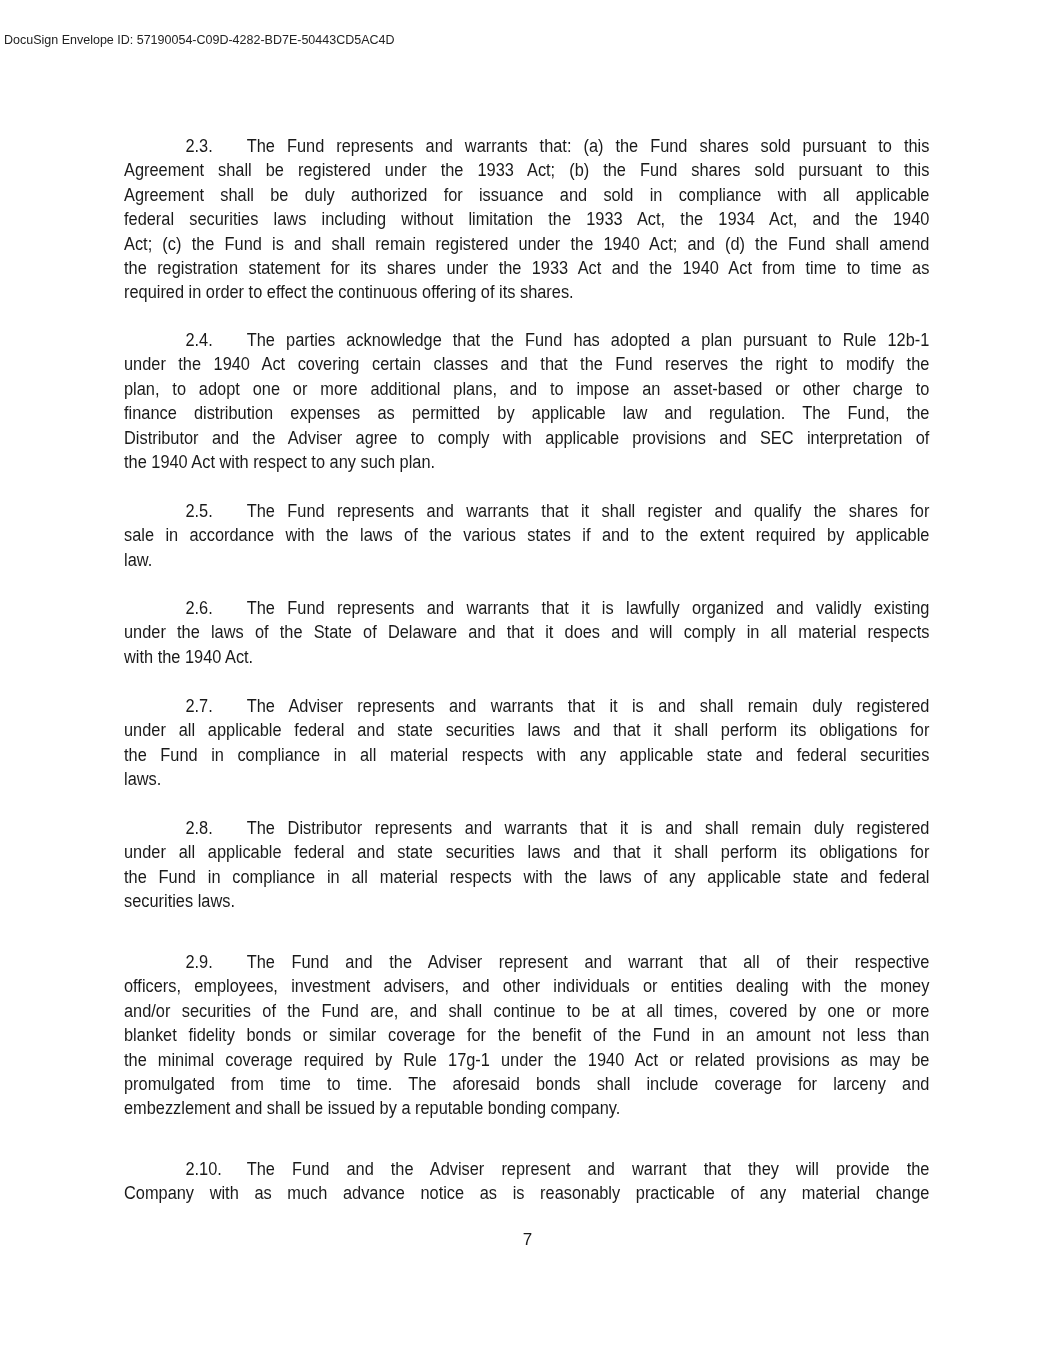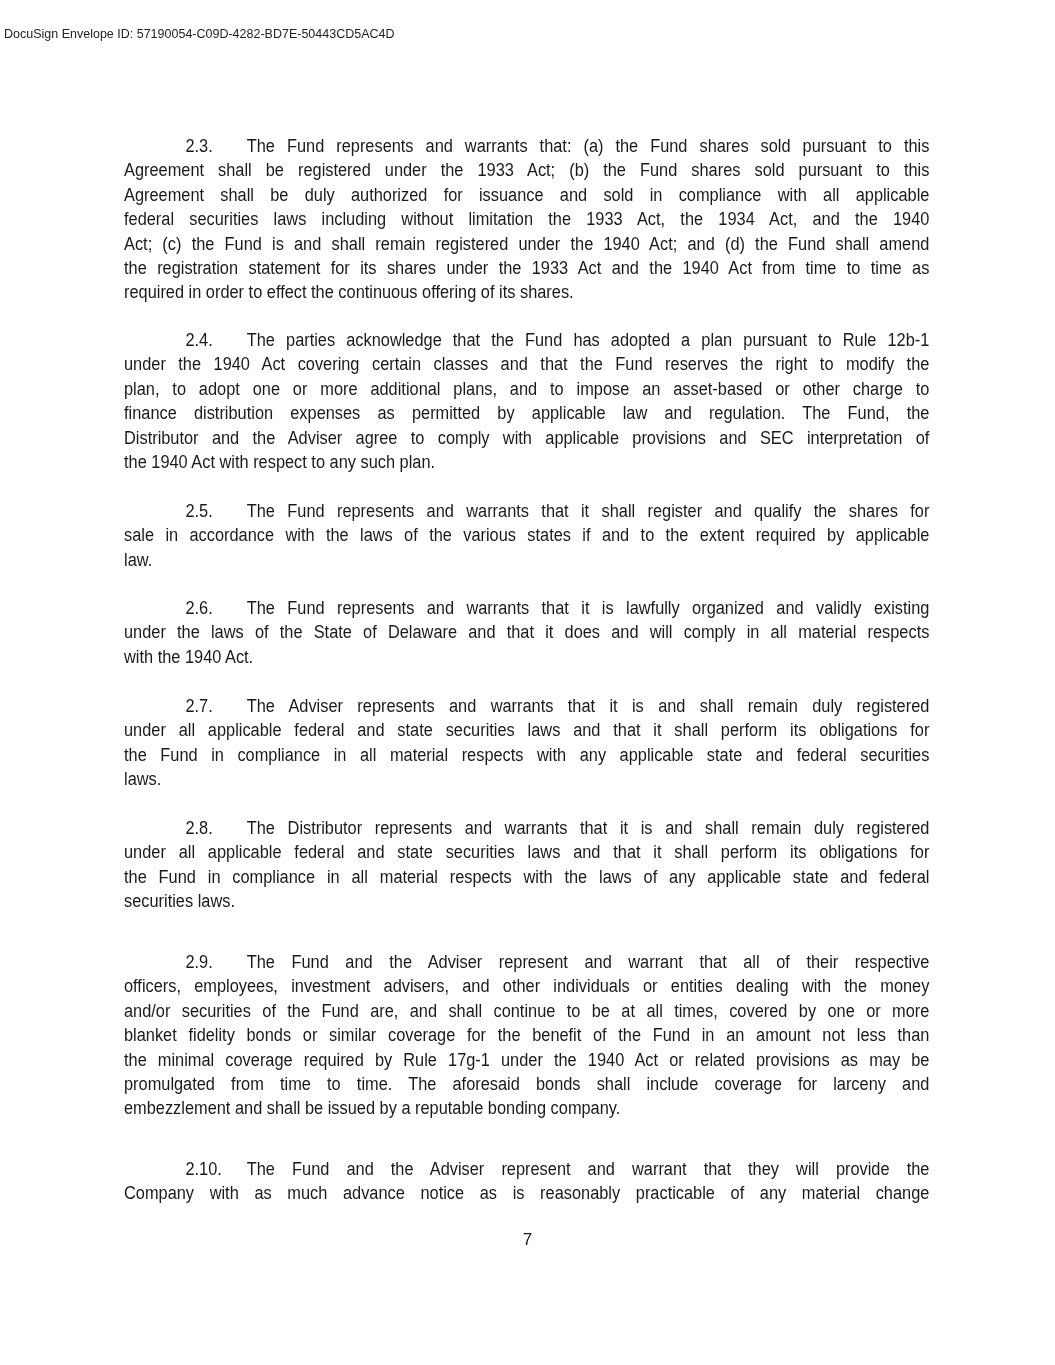--- a/index.html
+++ b/index.html
@@ -1,17 +1,17 @@
 <!DOCTYPE html>
 <html><head>
 <meta charset="utf-8">
 <style>
   html, body { margin:0; padding:0; background:#fff; }
   body { width:1055px; height:1365px; position:relative; overflow:hidden; }
-  .envelope { position:absolute; left:4px; top:27px; font-family:"Liberation Sans", sans-serif; font-size:12.5px; color:#222; }
+  .envelope { position:absolute; left:4px; top:33px; font-family:"Liberation Sans", sans-serif; font-size:12.5px; color:#222; }
   .page { position:absolute; left:124px; top:0; width:806px; font-family:"Liberation Sans", sans-serif; font-size:17.6px; color:#1a1a1a; transform:scaleX(0.93); transform-origin:0 0; }
   .para { position:absolute; left:0; width:866px; }
   .line { height:24.4px; line-height:24.4px; white-space:nowrap; text-align:justify; text-align-last:justify; }
   .line.last { text-align-last:left; }
   .num { display:inline-block; width:66px; margin-left:66px; }
   .pagenum { position:absolute; left:0; width:1055px; top:1230px; text-align:center; font-family:"Liberation Sans", sans-serif; font-size:17px; color:#1a1a1a; }
 </style>
 </head>
 <body>
 

